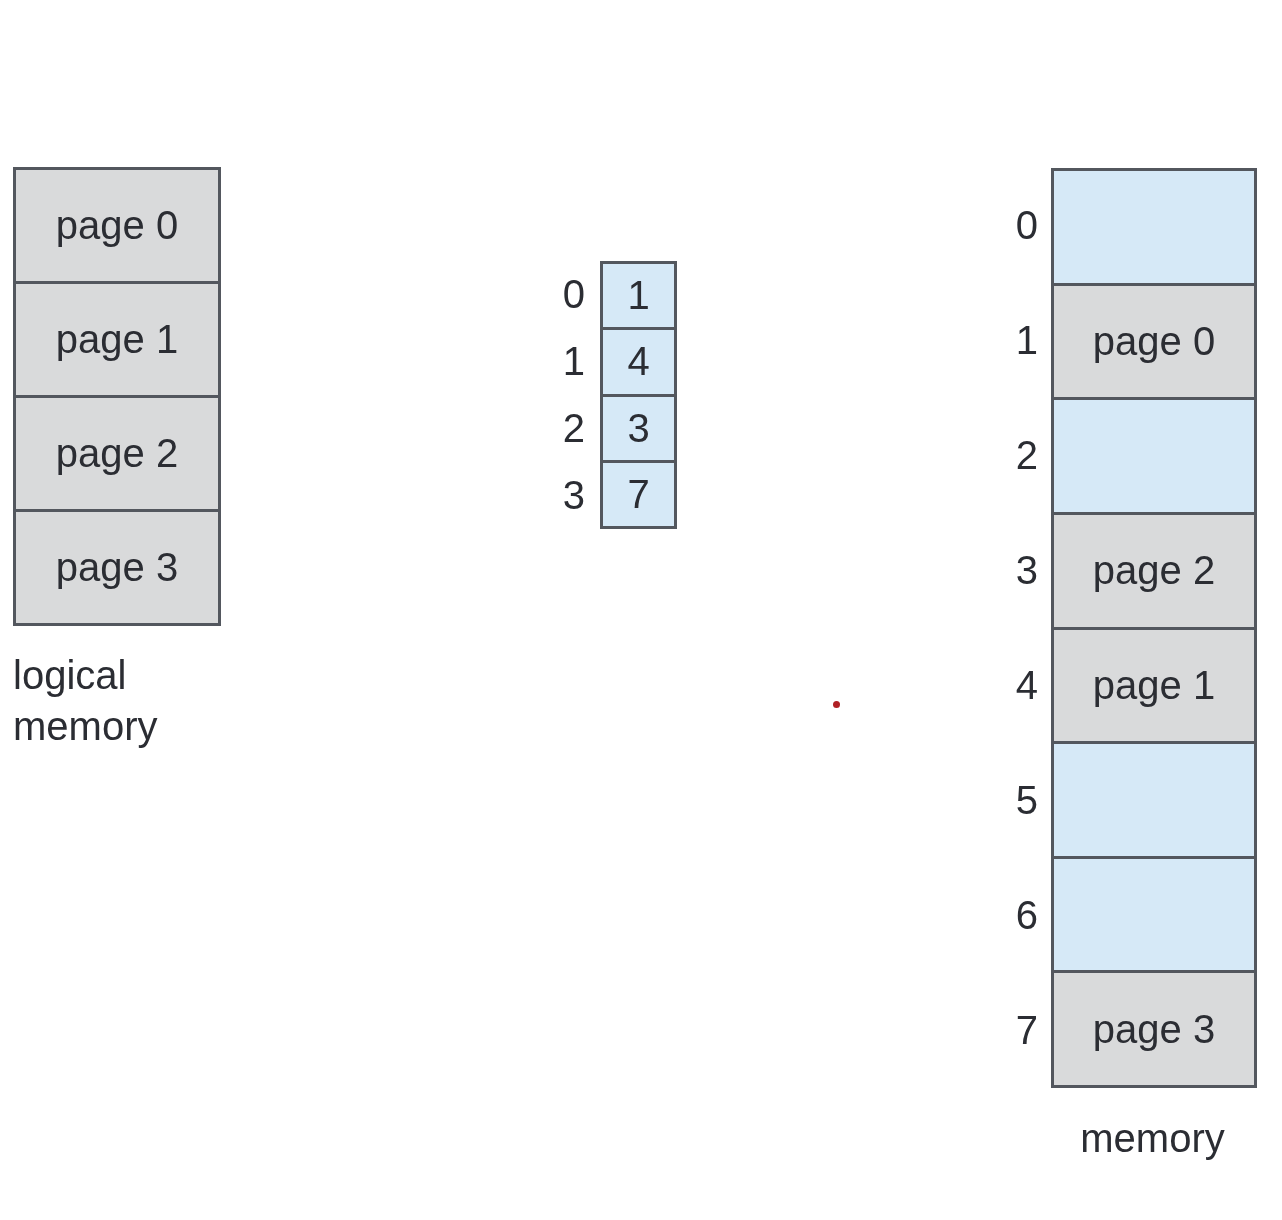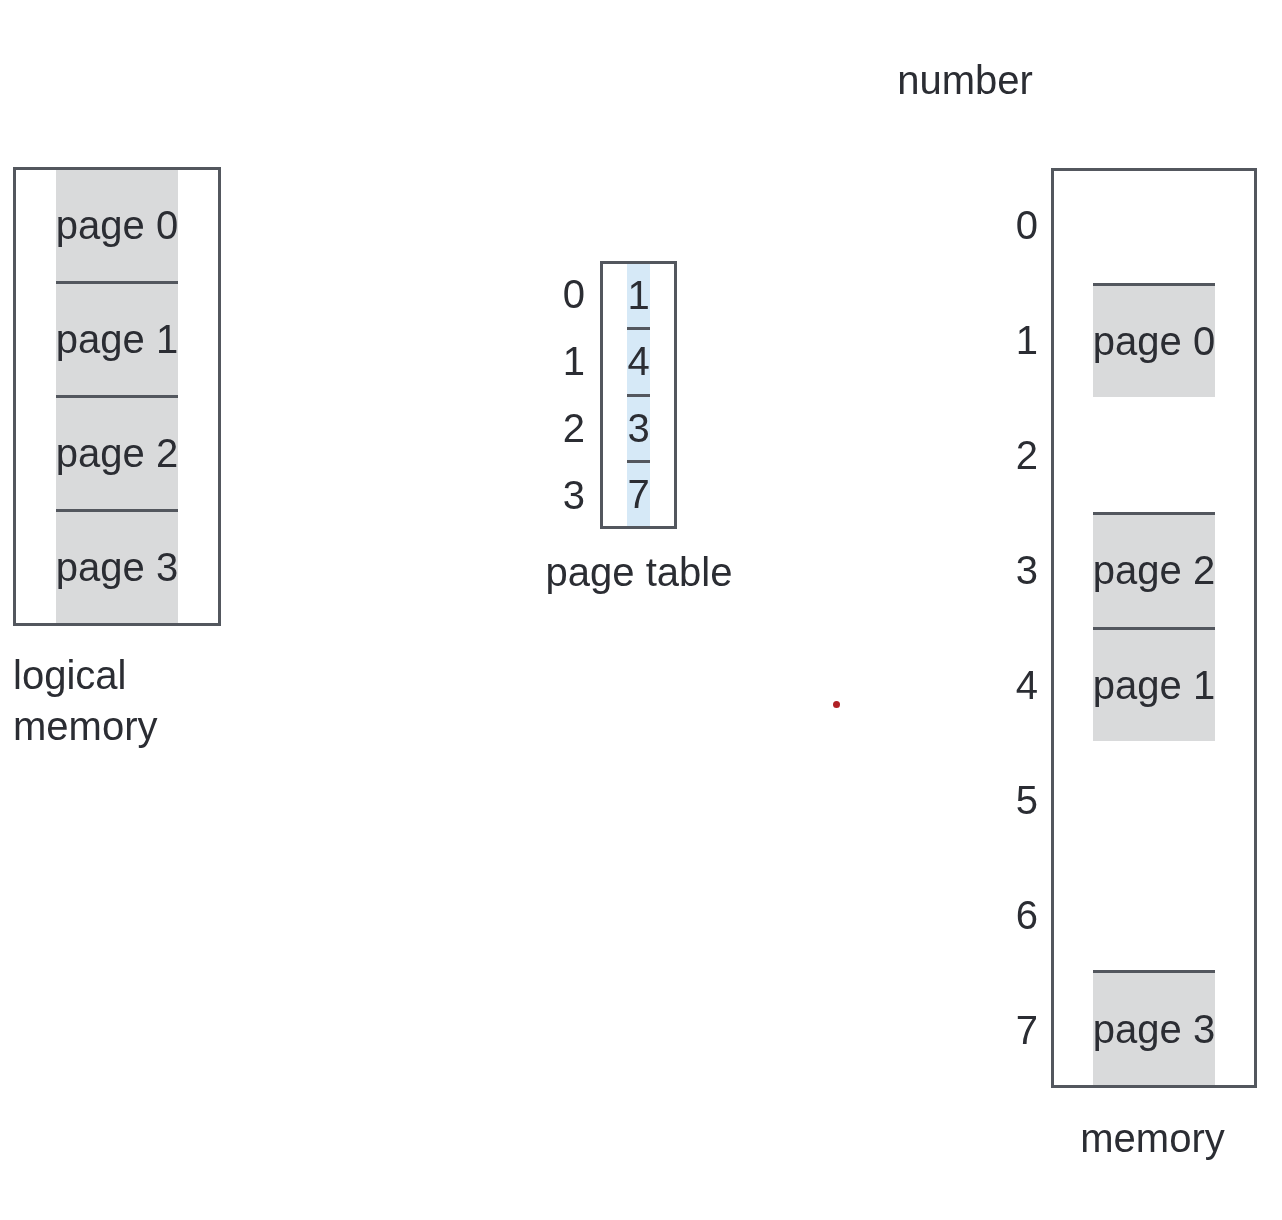--- a/index.html
+++ b/index.html
@@ -17,21 +17,21 @@
     background: var(--bg);
     font-family: "Liberation Sans", sans-serif;
     color: var(--text);
   }
   .canvas { position: relative; width: 1282px; height: 1220px; overflow: hidden; }
 
   
   .memory-box {
     position: absolute;
     border: 3px solid var(--line);
-    display: flex; flex-direction: column; align-items: center;
+    display: flex; flex-direction: column;
   }
   .memory-box .cell {
     flex: 1;
     border-top: 3px solid var(--line);
     display: flex; align-items: center; justify-content: center;
     font-size: 40px;
   }
   .memory-box .cell:first-child { border-top: none; }
   .cell.filled { background: var(--cell-gray); }
   .cell.empty  { background: var(--cell-blue); }
@@ -106,24 +106,22 @@
     <div class="idx">2</div>
     <div class="idx">3</div>
   </div>
 
   <div class="memory-box" id="pt-box">
     <div class="cell blue">1</div>
     <div class="cell blue">4</div>
     <div class="cell blue">3</div>
     <div class="cell blue">7</div>
   </div>
-  <div id="pt-caption">page table</div>
 
   <div id="frame-header">
-    <div>number</div>
   </div>
 
   <div id="phys-labels">
     <div class="num">0</div>
     <div class="num">1</div>
     <div class="num">2</div>
     <div class="num">3</div>
     <div class="num">4</div>
     <div class="num">5</div>
     <div class="num">6</div>

